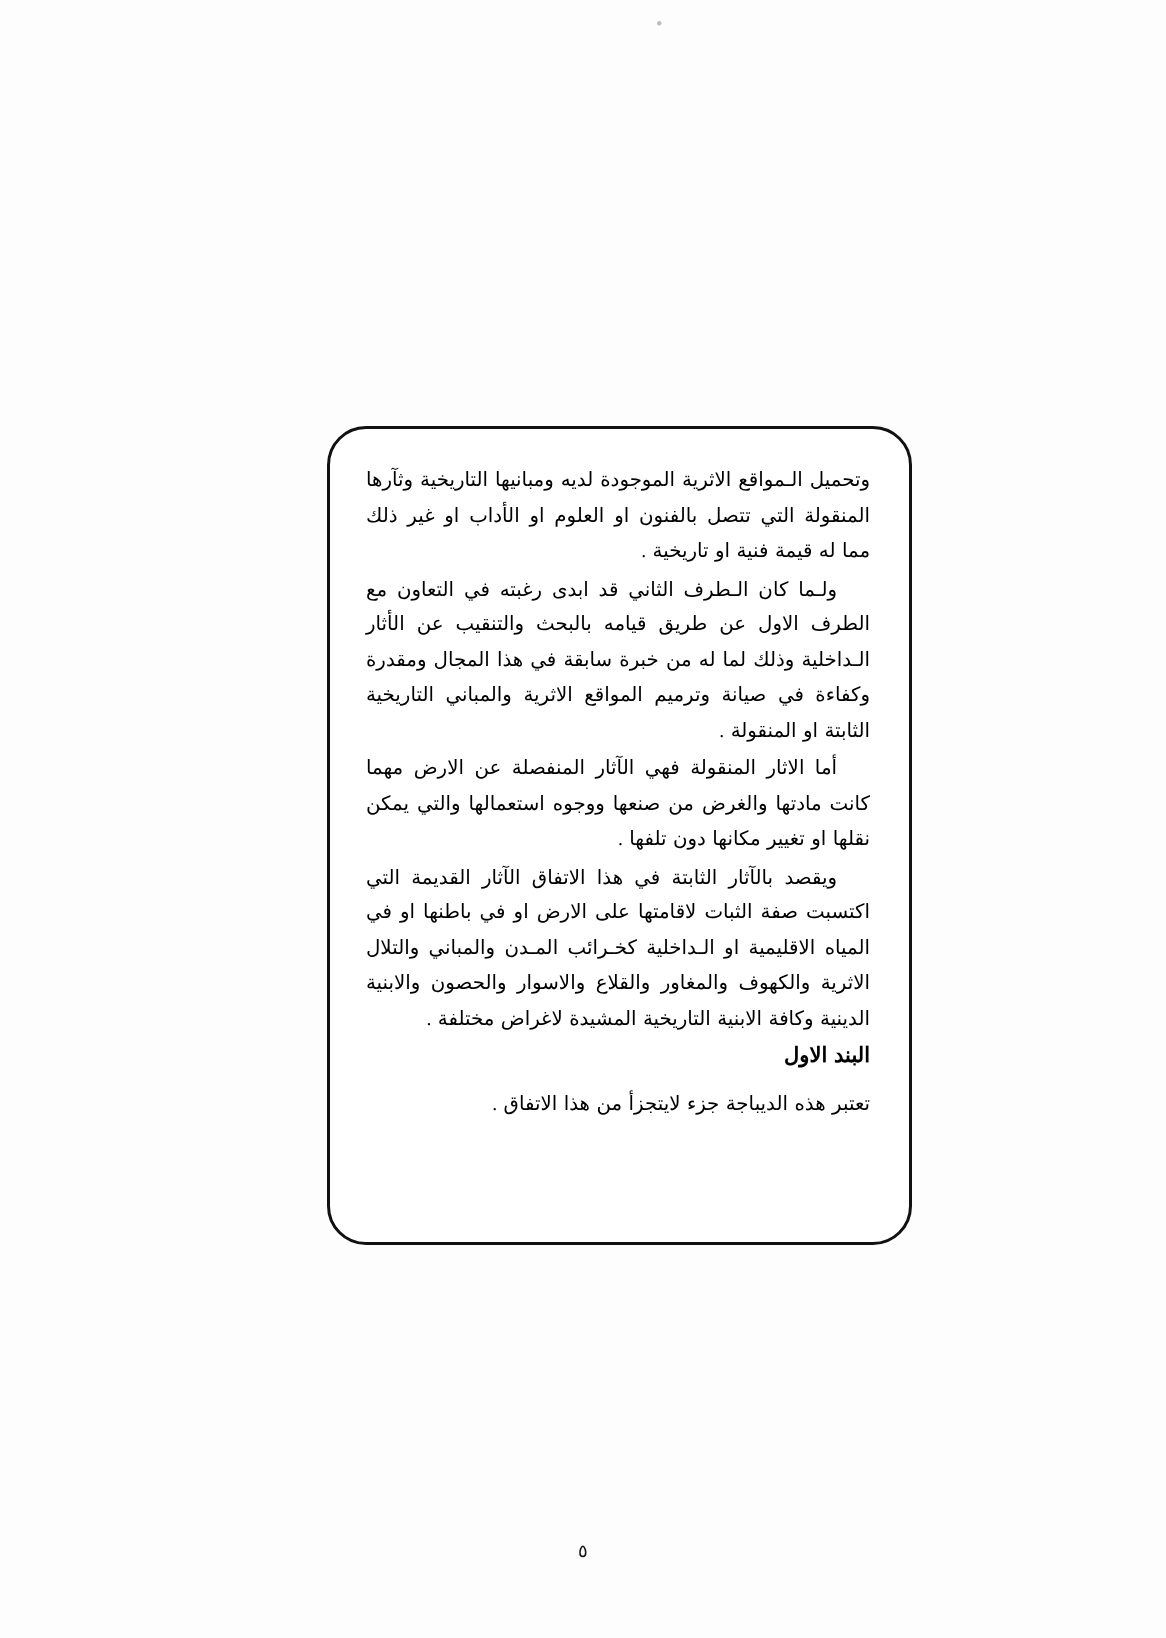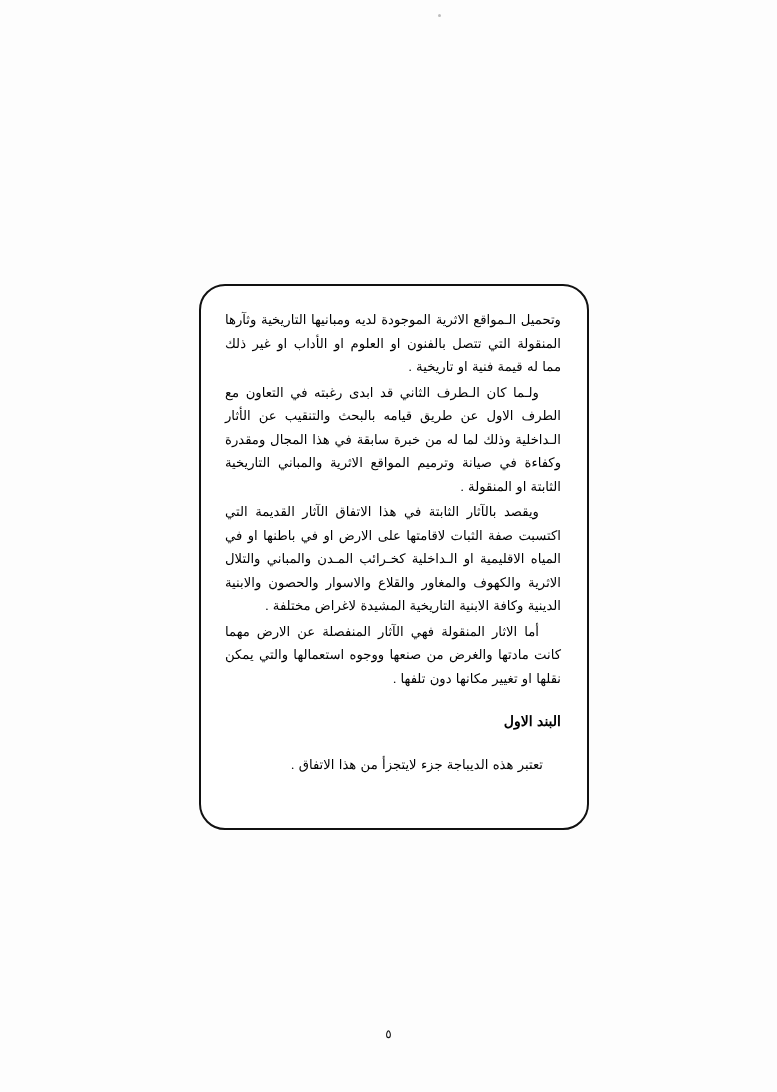--- a/index.html
+++ b/index.html
@@ -28,21 +28,21 @@
     top: 14px;
     left: 438px;
     width: 3px;
     height: 3px;
     border-radius: 50%;
     background: #bdbdbd;
   }
 
   .text-frame {
     position: absolute;
-    left: 199px;
+    left: 218px;
     top: 284px;
     width: 390px;
     height: 546px;
     border: 2.5px solid #111111;
     border-radius: 26px;
     box-sizing: border-box;
     padding: 22px 26px 18px 24px;
     background: #ffffff;
   }
 
@@ -61,29 +61,29 @@
     text-indent: 0;
   }
   .para.indent {
     text-indent: 22px;
   }
 
   .section-title {
     text-align: right;
     font-weight: bold;
     font-size: 14px;
-    margin: 20px 0 6px 0;
+    margin: 3px 0 6px 0;
     letter-spacing: 0.2px;
   }
 
   .section-body {
     text-align: center;
     font-size: 13.2px;
     line-height: 1.78;
-    margin: 18px;
+    margin: 0;
   }
 
   .page-number {
     position: absolute;
     left: 0;
     right: 0;
     top: 1027px;
     text-align: center;
     font-size: 12px;
     color: #111111;
@@ -97,23 +97,23 @@
 
   <div class="scan-speck"></div>
 
   <div class="text-frame">
     <div class="body-text">
 
       <p class="para">وتحميل الـمواقع الاثرية الموجودة لديه ومبانيها التاريخية وثآرها المنقولة التي تتصل بالفنون او العلوم او الأداب او غير ذلك مما له قيمة فنية او تاريخية .</p>
 
       <p class="para indent">ولـما كان الـطرف الثاني قد ابدى رغبته في التعاون مع الطرف الاول عن طريق قيامه بالبحث والتنقيب عن الأثار الـداخلية وذلك لما له من خبرة سابقة في هذا المجال ومقدرة وكفاءة في صيانة وترميم المواقع الاثرية والمباني التاريخية الثابتة او المنقولة .</p>
 
+      <p class="para indent">أما الاثار المنقولة فهي الآثار المنفصلة عن الارض مهما كانت مادتها والغرض من صنعها ووجوه استعمالها والتي يمكن نقلها او تغيير مكانها دون تلفها .</p>
+
       <p class="para indent">ويقصد بالآثار الثابتة في هذا الاتفاق الآثار القديمة التي اكتسبت صفة الثبات لاقامتها على الارض او في باطنها او في المياه الاقليمية او الـداخلية كخـرائب المـدن والمباني والتلال الاثرية والكهوف والمغاور والقلاع والاسوار والحصون والابنية الدينية وكافة الابنية التاريخية المشيدة لاغراض مختلفة .</p>
-
-      <p class="para indent">أما الاثار المنقولة فهي الآثار المنفصلة عن الارض مهما كانت مادتها والغرض من صنعها ووجوه استعمالها والتي يمكن نقلها او تغيير مكانها دون تلفها .</p>
 
       <h2 class="section-title">البند الاول</h2>
 
       <p class="section-body">تعتبر هذه الديباجة جزء لايتجزأ من هذا الاتفاق .</p>
 
     </div>
   </div>
 
   <div class="page-number">٥</div>
 

